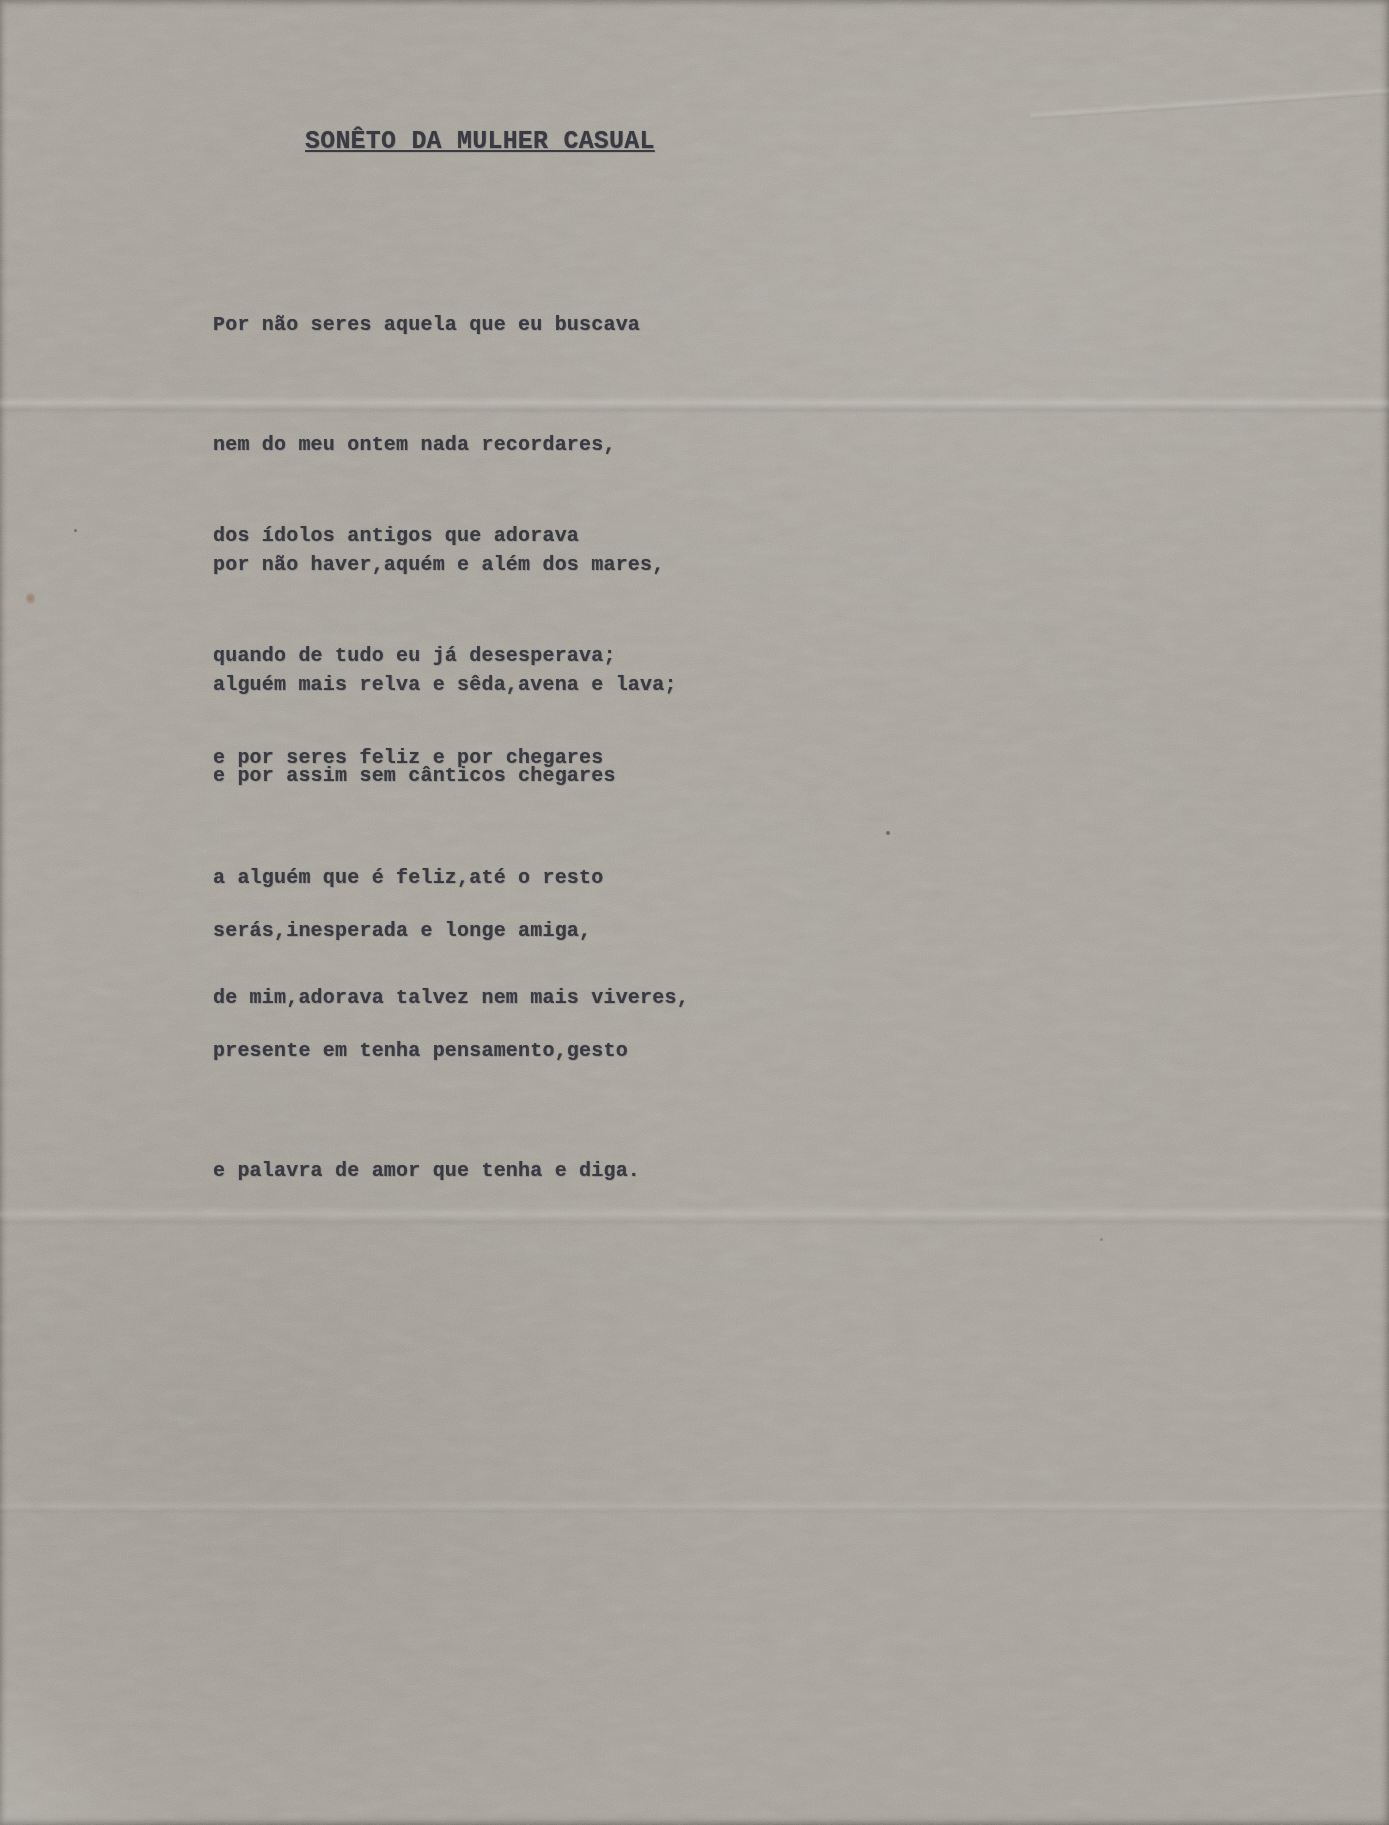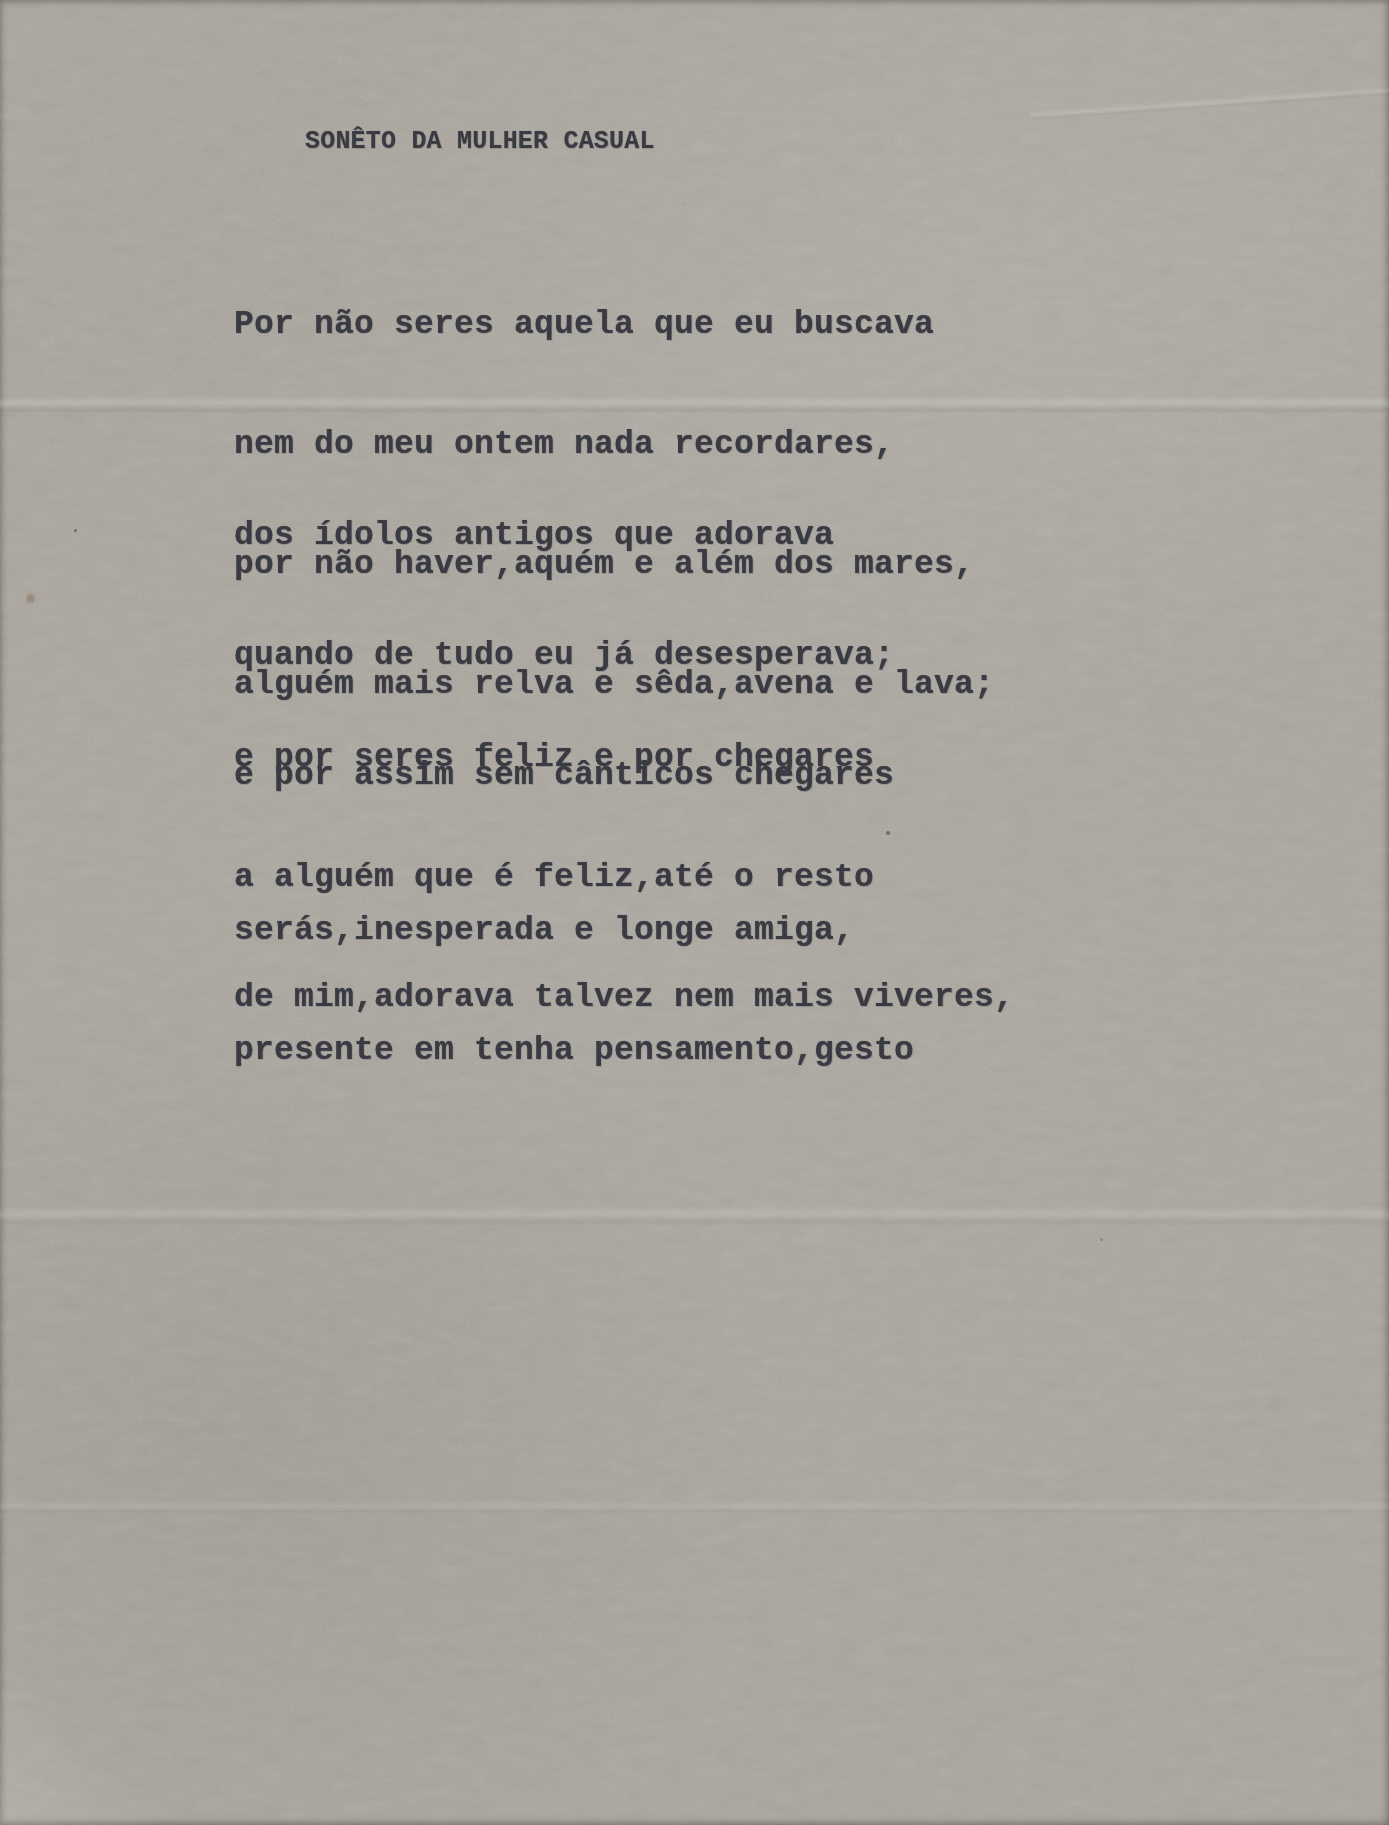--- a/index.html
+++ b/index.html
@@ -48,32 +48,32 @@
     position: absolute;
     left: 305px;
     top: 122px;
     font-size: 25px;
     line-height: 40px;
     font-weight: 700;
     color: var(--ink, #3a3a43);
     text-shadow: 0 0 1px rgba(55,55,66,0.55), 0.8px 0.8px 0 rgba(55,55,66,0.16);
     white-space: pre;
     letter-spacing: 0.2px;
+    text-decoration: underline;
   }
   .stanza {
     position: absolute;
     left: 213px;
-    font-size: 33px;
+    font-size: 20px;
     line-height: 40px;
     font-weight: 700;
     color: var(--ink, #3a3a43);
     text-shadow: 0 0 1px rgba(55,55,66,0.55), 0.8px 0.8px 0 rgba(55,55,66,0.16);
     white-space: pre;
     letter-spacing: 0.2px;
-    margin-left: 21px;
   }
   .stanza-1 { top: 225px; }
   .stanza-2 { top: 436px; }
   .stanza-3 { top: 658px; }
   .stanza-4 { top: 831px; }
   .poem-line { white-space: pre; }
 
   
   .crease { position: absolute; left: 0; width: 100%; pointer-events: none; }
   .crease-1 {
@@ -184,14 +184,15 @@
 
   <div class="stanza stanza-3">
     <div class="poem-line">e por seres feliz e por chegares</div>
     <div class="poem-line">a alguém que é feliz,até o resto</div>
     <div class="poem-line">de mim,adorava talvez nem mais viveres,</div>
   </div>
 
   <div class="stanza stanza-4">
     <div class="poem-line">serás,inesperada e longe amiga,</div>
     <div class="poem-line">presente em tenha pensamento,gesto</div>
+    <div class="poem-line">e palavra de amor que tenha e diga.</div>
   </div>
 </div>
 
 </body></html>

